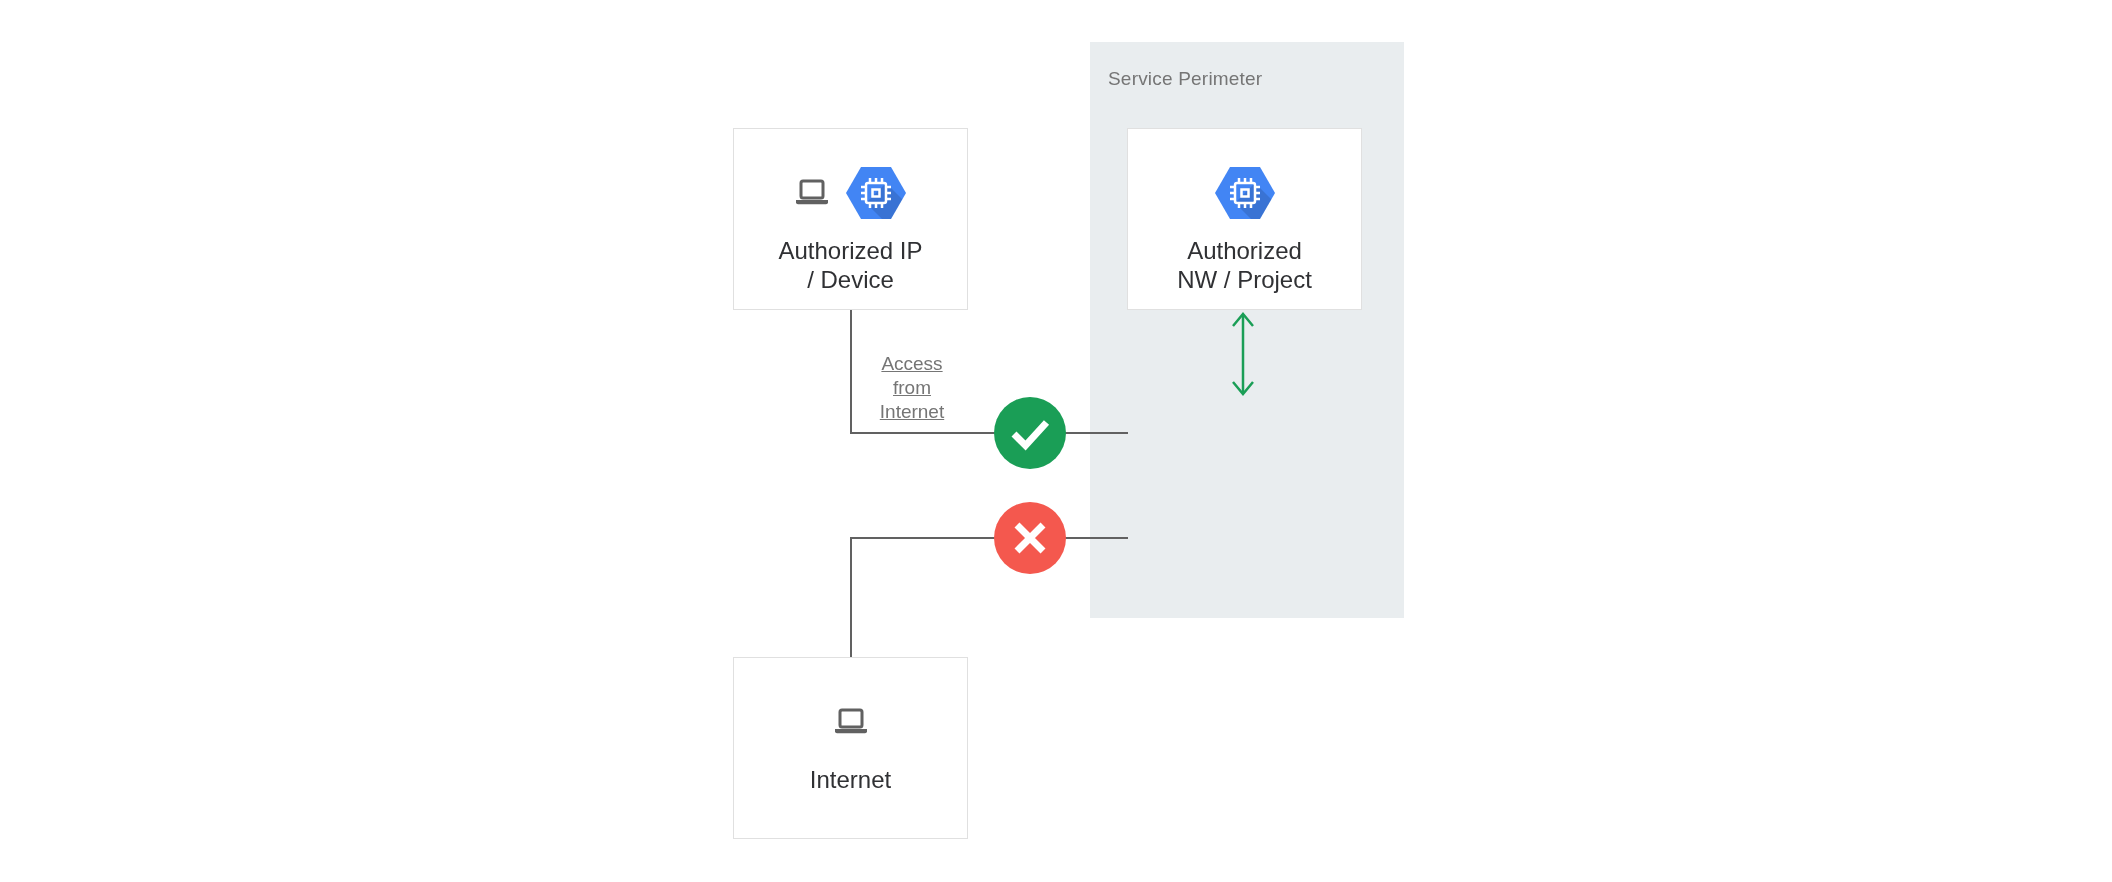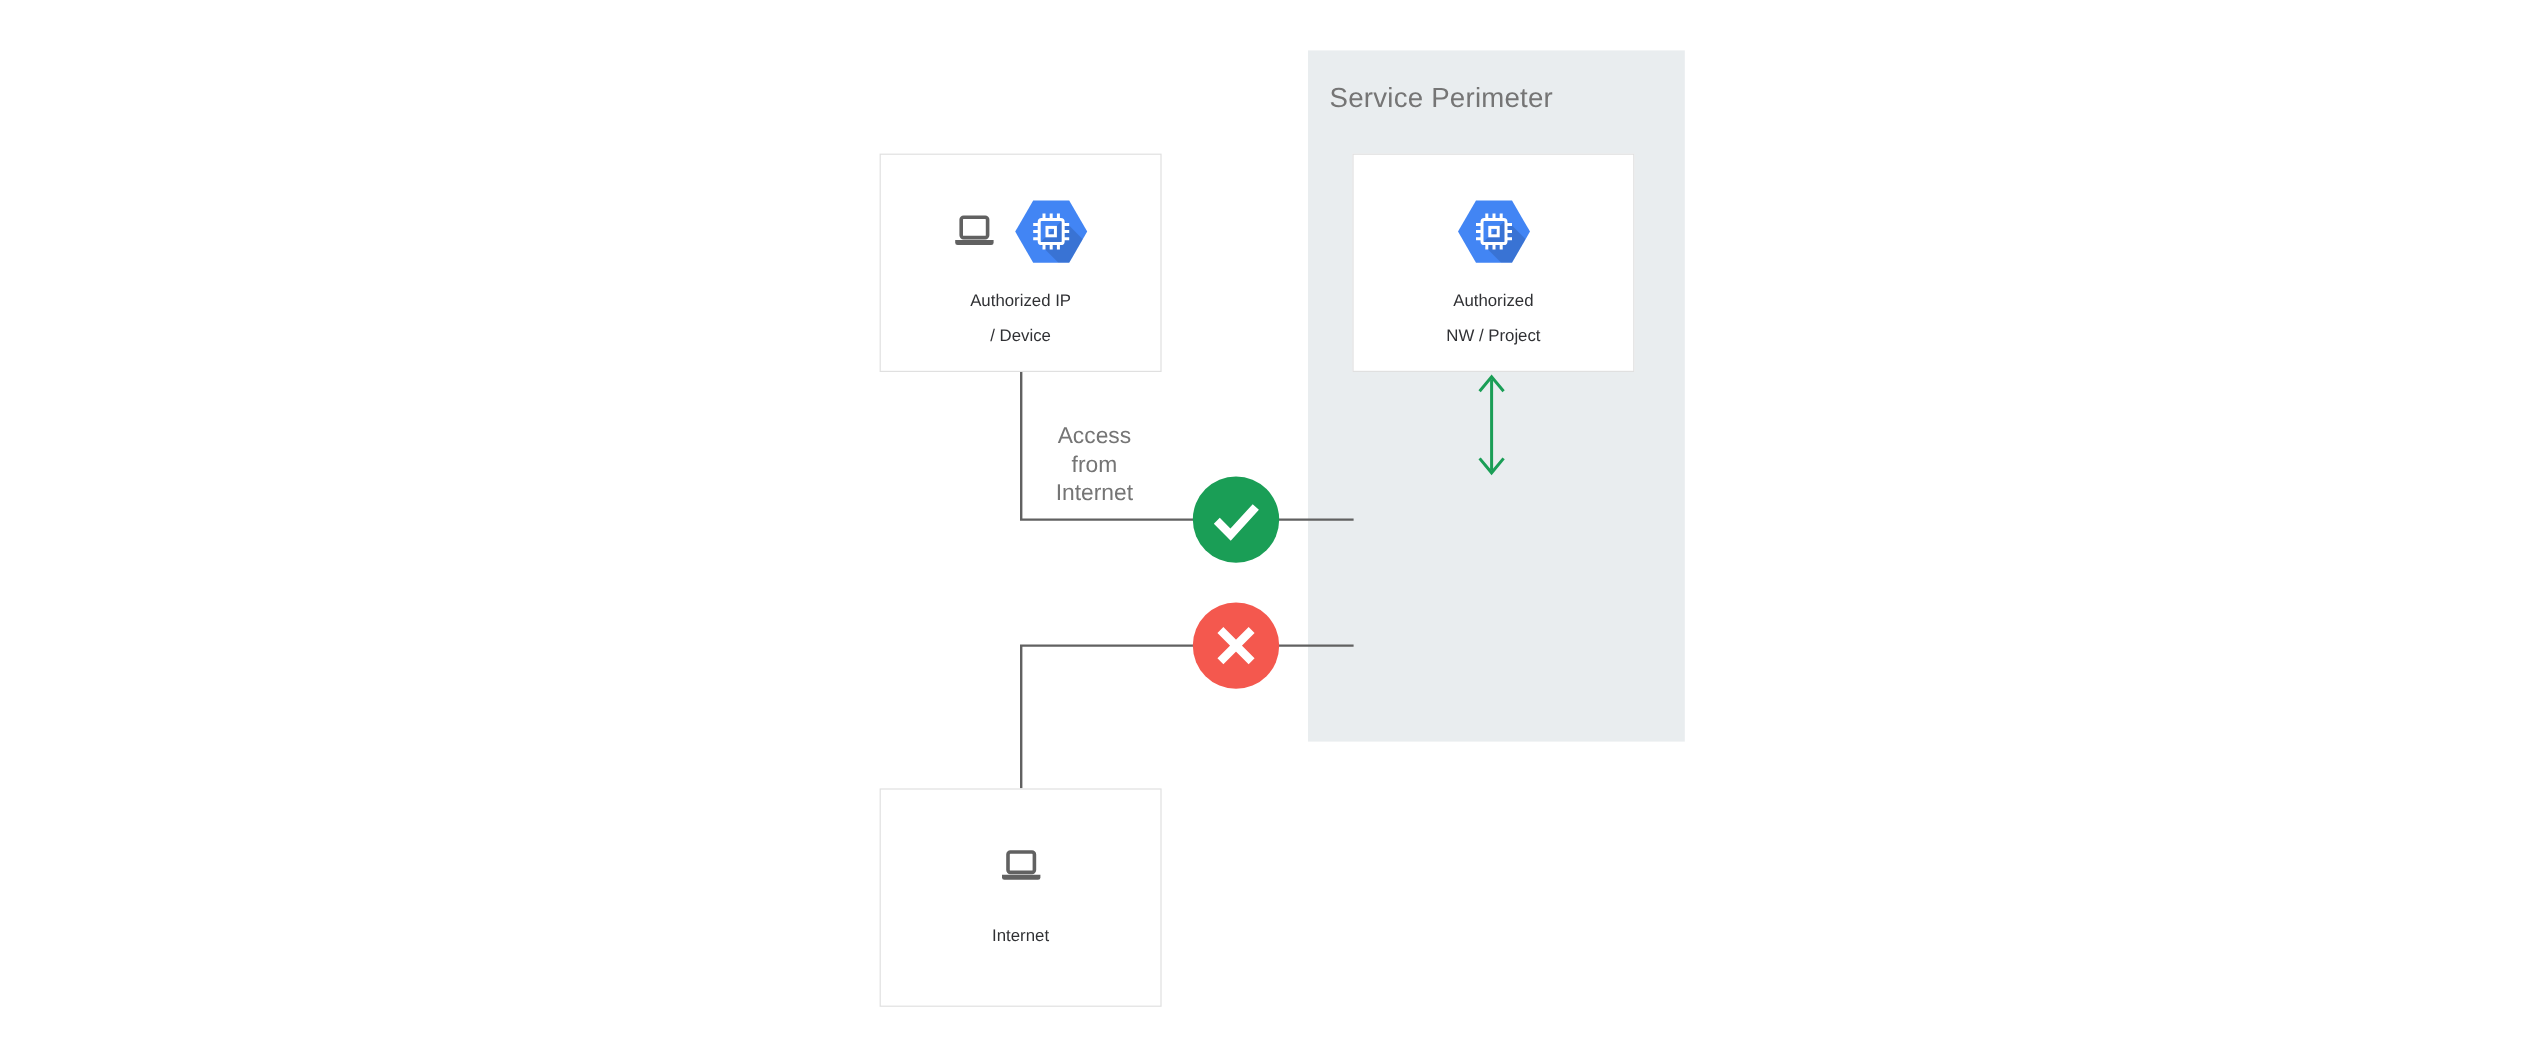--- a/index.html
+++ b/index.html
@@ -18,44 +18,44 @@
     width:2112px;height:882px;position:relative;overflow:hidden;
     font-family:"Liberation Sans","DejaVu Sans",sans-serif;
   }
   .canvas{position:absolute;inset:0;}
   .perimeter{
     position:absolute;left:1090px;top:42px;width:314px;height:576px;
     background:var(--perimeter-bg);
   }
   .perimeter-label{
     position:absolute;left:1108px;top:68px;
-    font-size:23px;color:var(--label-gray);letter-spacing:.2px;
+    font-size:19px;color:var(--label-gray);letter-spacing:.2px;
   }
   .connector-layer{position:absolute;left:0;top:0;width:2112px;height:882px;z-index:1;}
   .node{
     position:absolute;width:235px;height:182px;
     background:#fff;border:1px solid var(--node-border);
     display:flex;flex-direction:column;align-items:center;z-index:2;
   }
   .node-a{left:733px;top:128px;}
   .node-b{left:1127px;top:128px;}
   .node-c{left:1127px;top:396px;}
   .node-d{left:733px;top:657px;}
   .node-icons{
     margin-top:36px;height:56px;display:flex;align-items:center;gap:14px;
   }
   .node-label{
-    margin-top:15px;font-size:14px;line-height:29px;
+    margin-top:15px;font-size:24px;line-height:29px;
     color:var(--text-dark);text-align:center;white-space:pre-line;
   }
   .edge-label{
     position:absolute;z-index:2;font-size:19px;color:var(--label-gray);
     text-align:center;white-space:pre-line;
   }
-  .edge-label-access{left:821px;top:352px;width:182px;line-height:24px;}
+  .edge-label-access{left:821px;top:352px;width:182px;line-height:24px;text-decoration:underline;}
   .edge-label-valid{left:786px;top:479px;width:230px;line-height:25px;}
   .status-circle{
     position:absolute;width:72px;height:72px;border-radius:50%;
     display:flex;align-items:center;justify-content:center;z-index:3;
   }
   .status-allowed{left:994px;top:397px;background:var(--allowed-green);}
   .status-denied{left:994px;top:502px;background:var(--denied-red);}
 </style>
 </head>
 <body>

